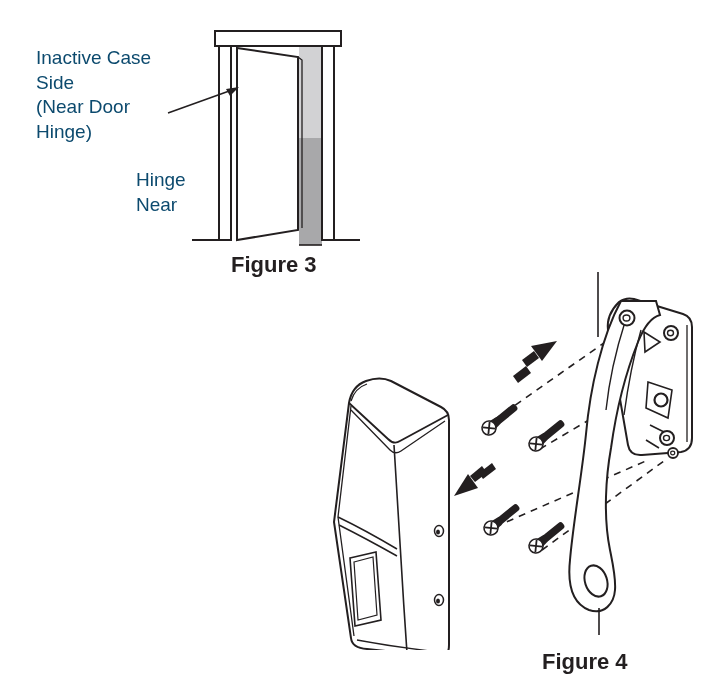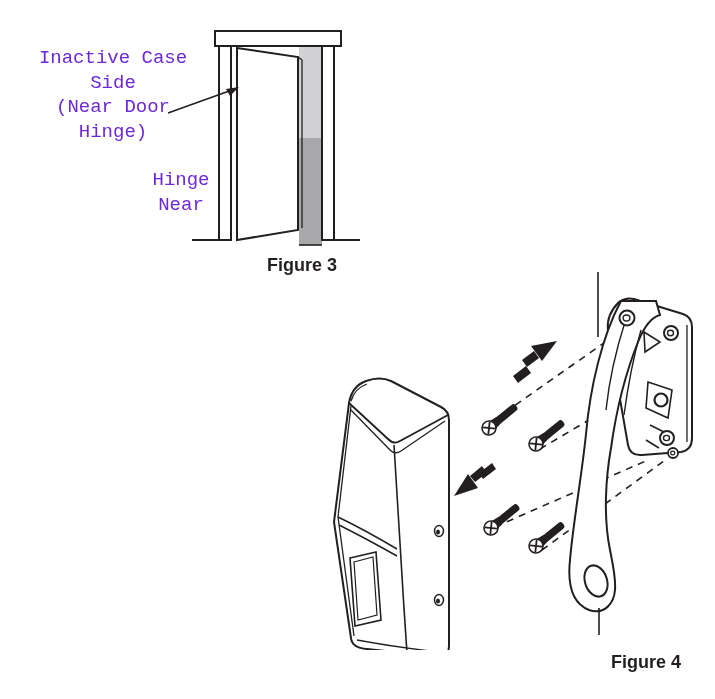--- a/index.html
+++ b/index.html
@@ -1,26 +1,26 @@
 <!DOCTYPE html>
 <html><head>
 <meta charset="utf-8">
 <style>
   html,body{margin:0;padding:0;}
   body{
     width:715px;height:699px;position:relative;background:#ffffff;overflow:hidden;
     font-family:"Liberation Sans","DejaVu Sans",sans-serif;color:#231f20;
   }
   .fig-label{
-    position:absolute;text-align:center;font-size:19px;line-height:24.5px;
-    white-space:pre-line;color:#6d28d9;font-family:Liberation Mono, monospace;
+    position:absolute;text-align:left;font-size:19px;line-height:24.5px;
+    white-space:pre-line;color:#0c4a6e;
   }
   .fig-caption{
-    position:absolute;font-weight:bold;font-size:18px;line-height:24px;color:#231f20;
-    text-align:right;
+    position:absolute;font-weight:bold;font-size:22px;line-height:24px;color:#231f20;
+    text-align:left;
   }
   svg{position:absolute;display:block;}
   .ln{stroke:#231f20;fill:none;}
   .fw{fill:#ffffff;stroke:#231f20;}
   .fb{fill:#231f20;stroke:none;}
 </style>
 </head>
 <body>
 
 <div class="fig-label" style="left:36px;top:46px;width:154px;">Inactive Case
@@ -160,13 +160,13 @@
       <ellipse class="fb" cx="108" cy="262" rx="2" ry="2.5"></ellipse>
     </g>
     <g>
       <ellipse class="ln" cx="109" cy="330" rx="4.5" ry="5.5" stroke-width="1.5"></ellipse>
       <ellipse class="fb" cx="108" cy="331" rx="2" ry="2.5"></ellipse>
     </g>
     <path class="ln" stroke-width="1.3" d="M 27,370 Q 70,378 110,382"></path>
   </g>
 </svg>
 
-<div class="fig-caption" style="left:571px;top:650px;width:110px;">Figure 4</div>
+<div class="fig-caption" style="left:542px;top:650px;width:110px;">Figure 4</div>
 
 </body></html>

